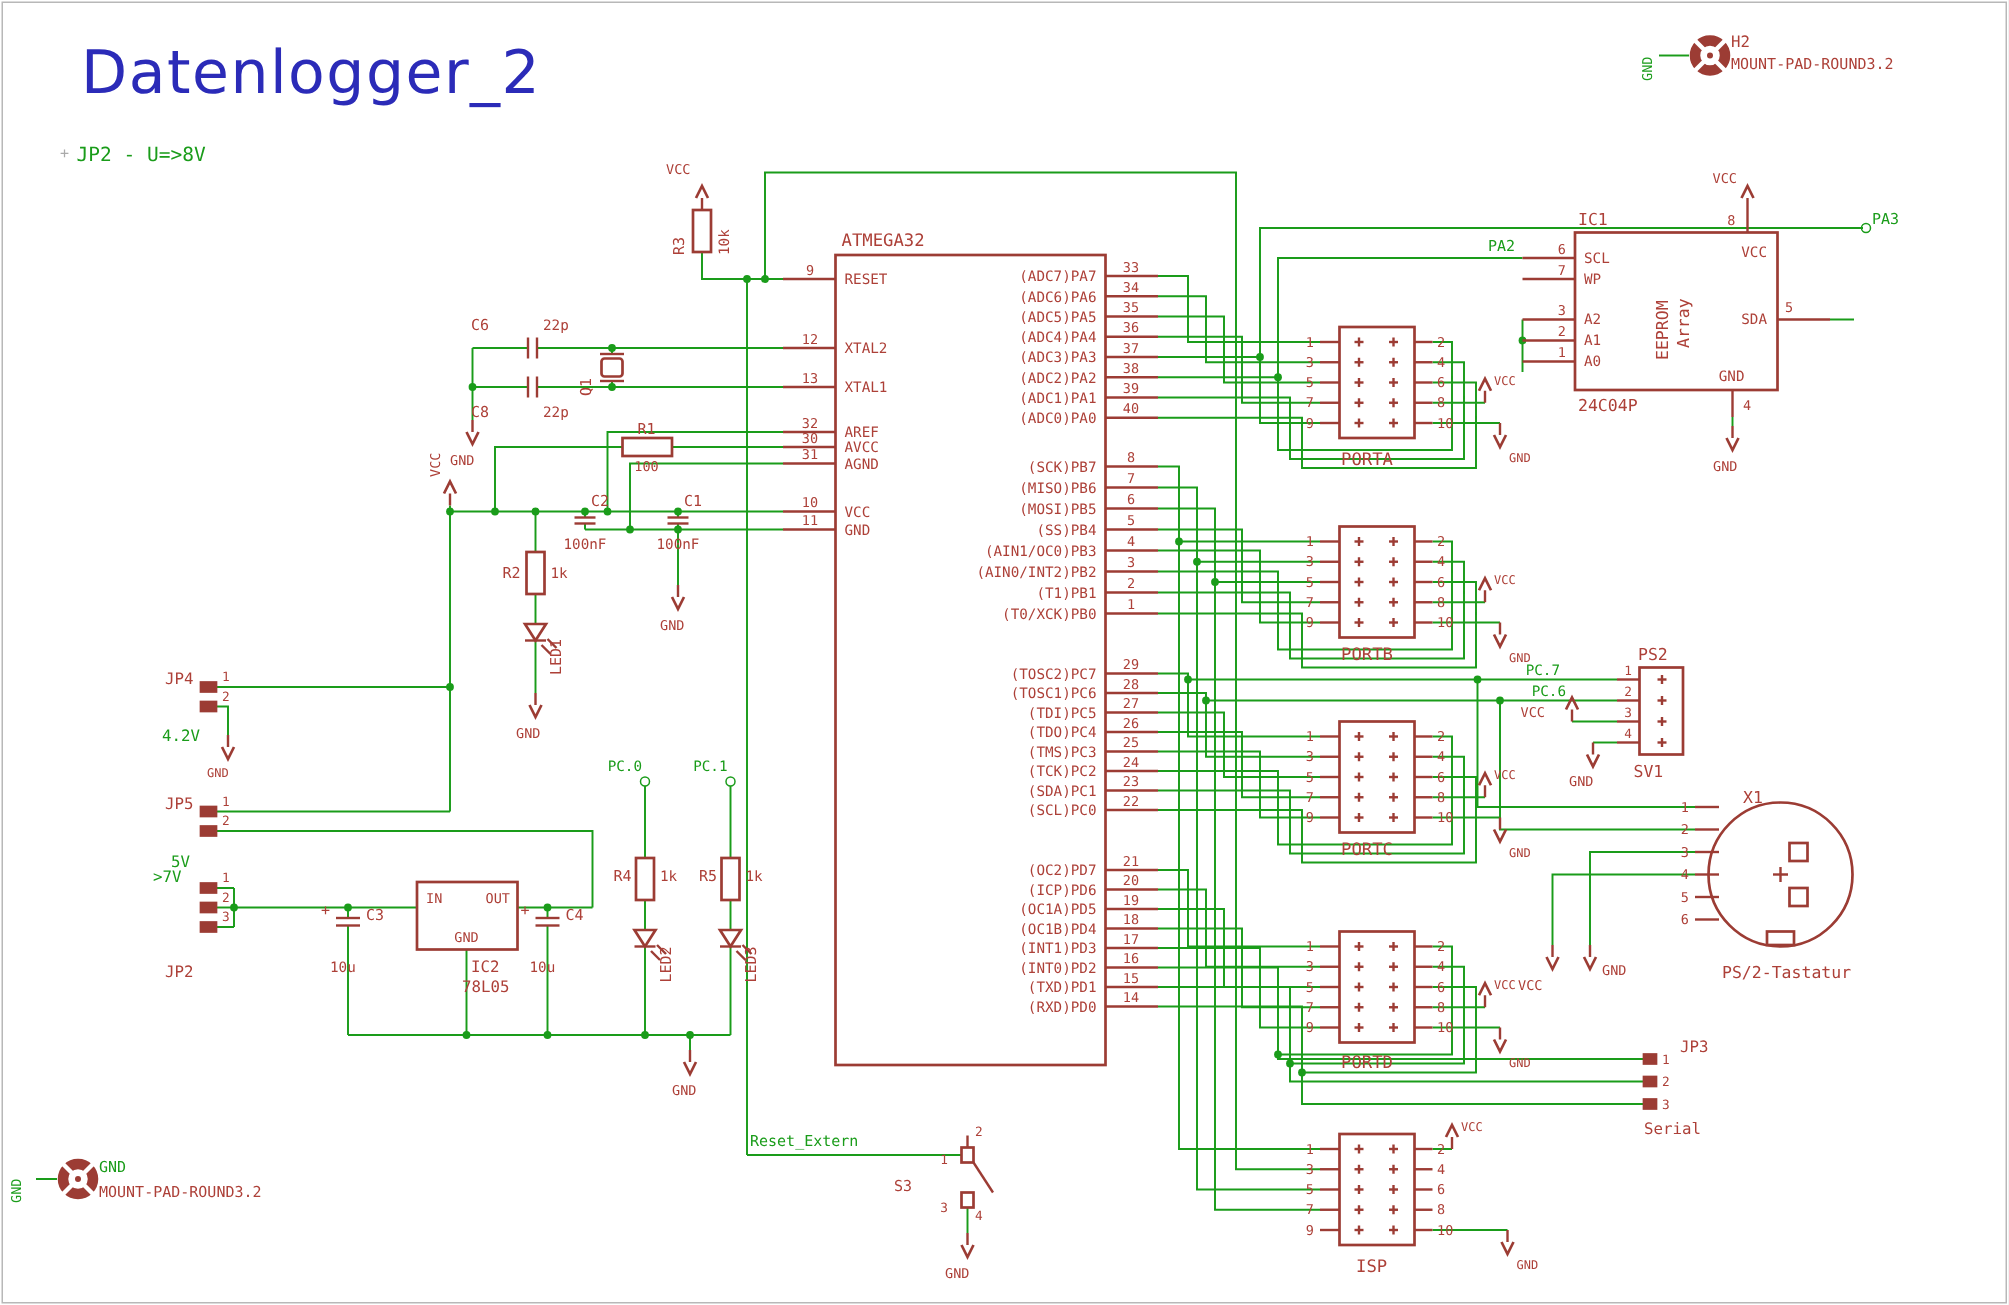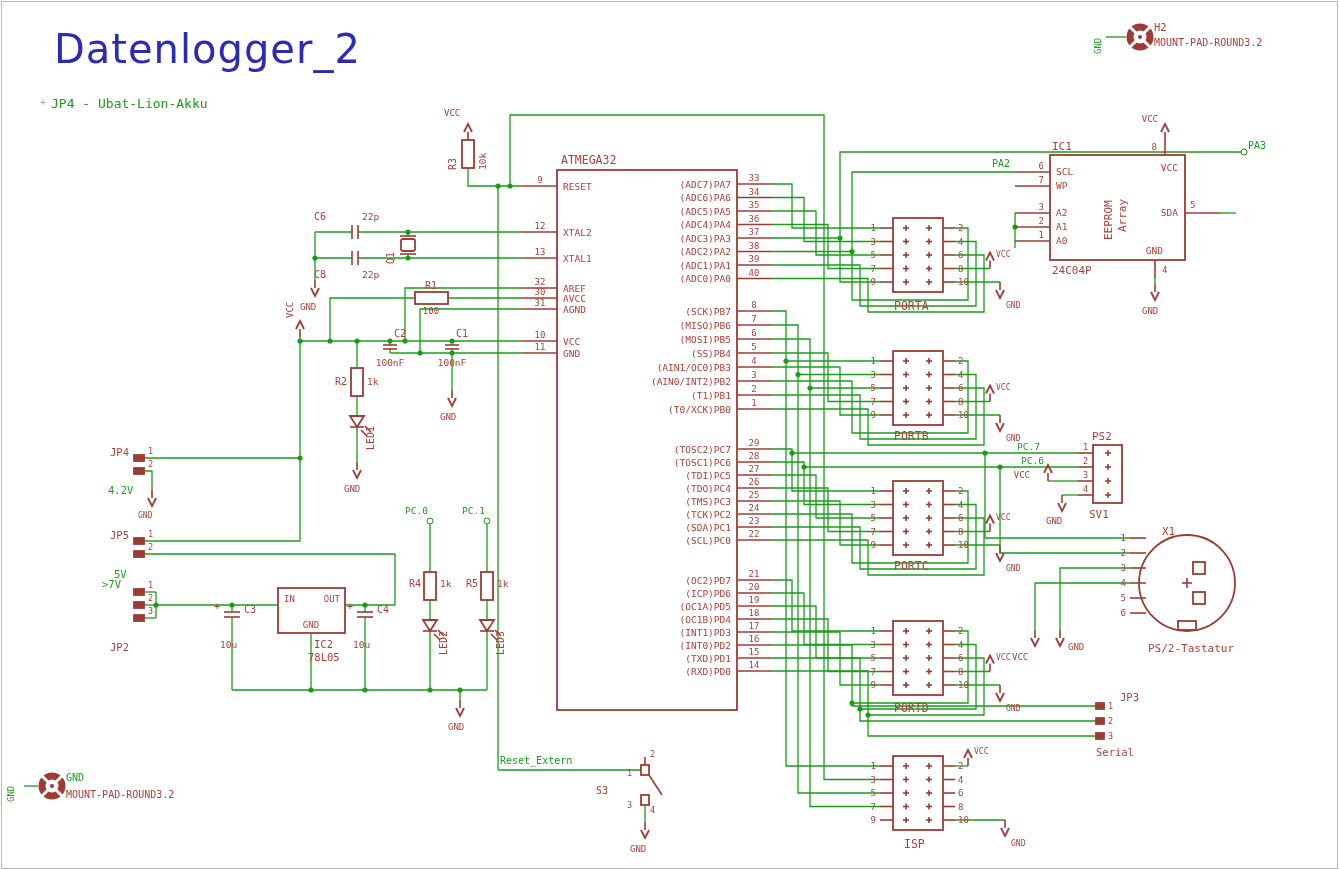--- a/index.html
+++ b/index.html
@@ -14,21 +14,21 @@
   #schematic{position:absolute;left:0;top:0;}
   #schematic text{font-family:"DejaVu Sans Mono",monospace;}
 </style>
 </head>
 <body>
 
 <div class="sheet">
   <div class="frame"></div>
   <div class="title">Datenlogger_2</div>
   <div class="notes">
-    <div class="note">JP4 - Ubat-Lion-Akku</div>
+    <div class="note">JP2 - U=&gt;8V</div>
   </div>
   <svg id="schematic" width="1339" height="870" viewBox="0 0 1339 870">
       <polyline points="300,337 300,541" fill="none" stroke="#1a9c1a" stroke-width="1.3"></polyline>
       <polyline points="300,341 522,341" fill="none" stroke="#1a9c1a" stroke-width="1.3"></polyline>
       <polyline points="390,353 522,353" fill="none" stroke="#1a9c1a" stroke-width="1.3"></polyline>
       <polyline points="452,353 452,390" fill="none" stroke="#1a9c1a" stroke-width="1.3"></polyline>
       <polyline points="357,341 357,368" fill="none" stroke="#1a9c1a" stroke-width="1.3"></polyline>
       <polyline points="357,396 357,416" fill="none" stroke="#1a9c1a" stroke-width="1.3"></polyline>
       <polyline points="357,427 357,462" fill="none" stroke="#1a9c1a" stroke-width="1.3"></polyline>
       <polyline points="390,341 390,345" fill="none" stroke="#1a9c1a" stroke-width="1.3"></polyline>

